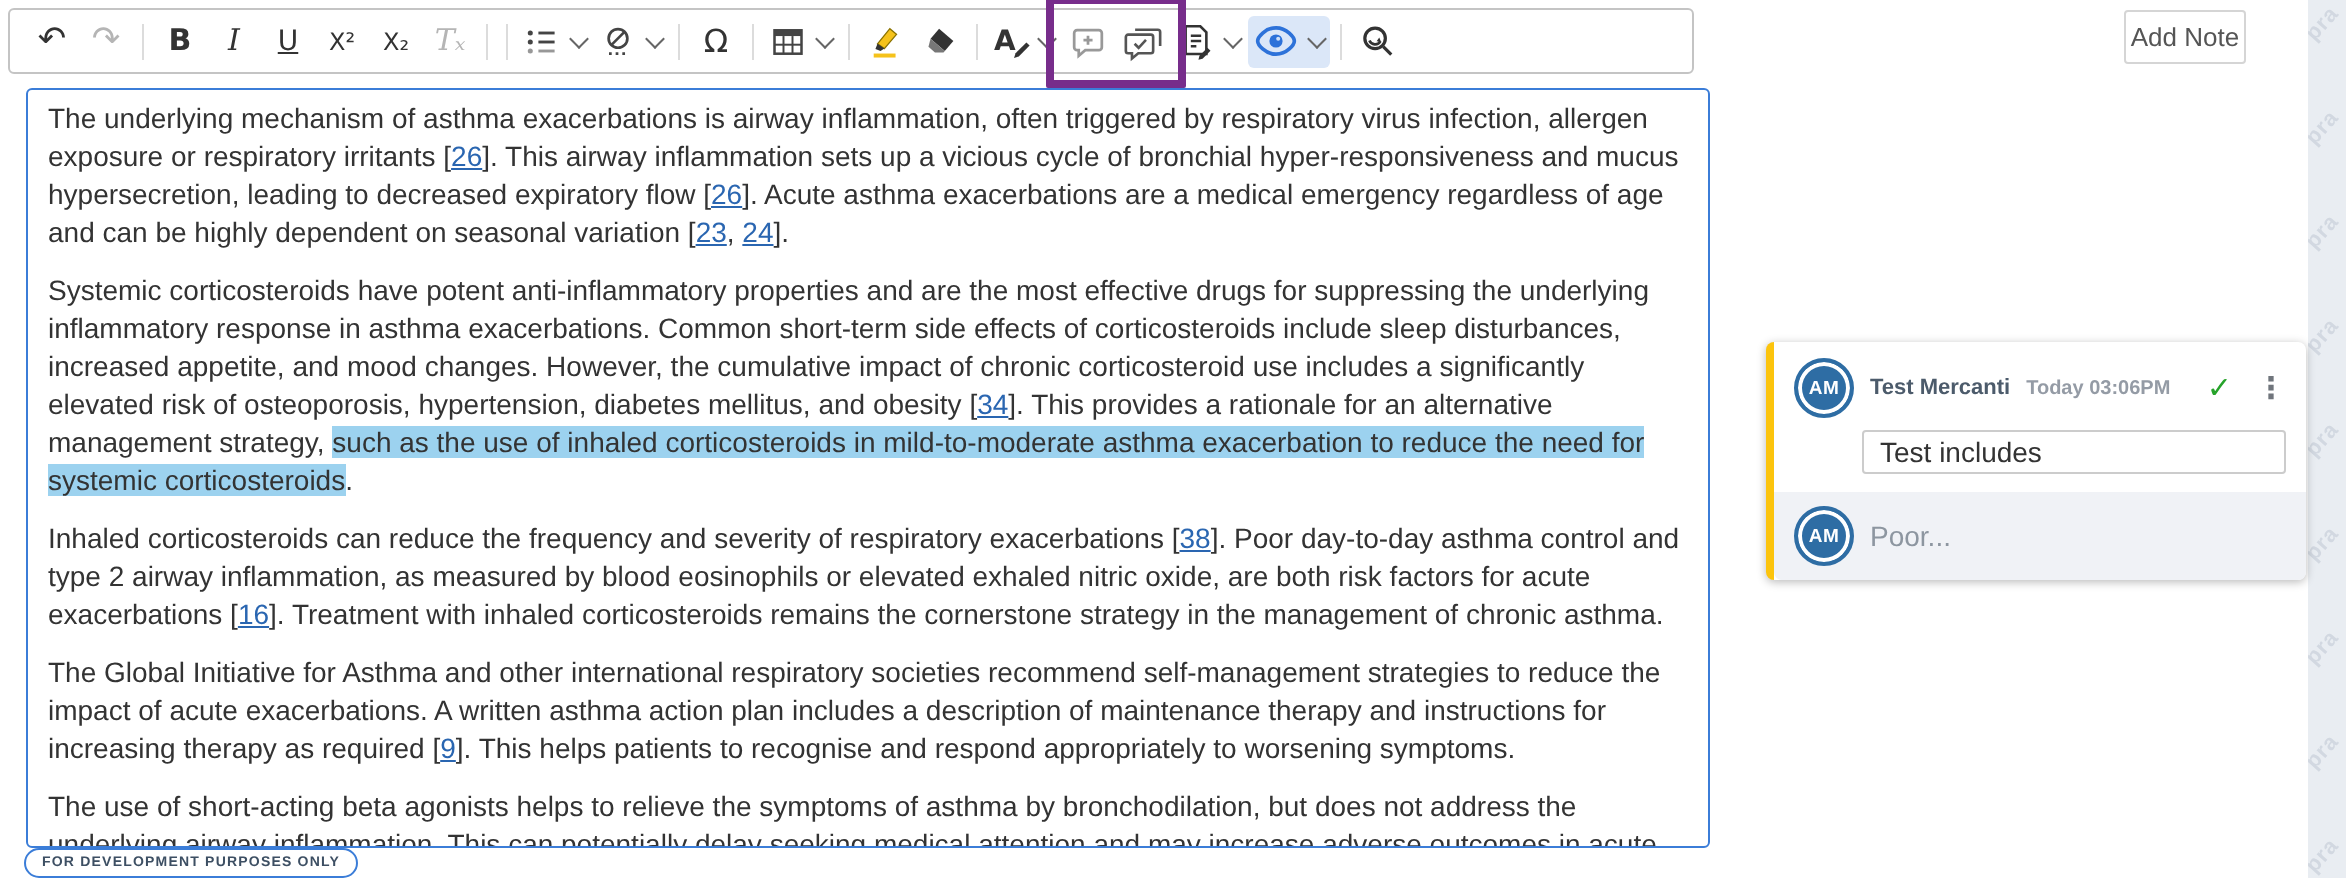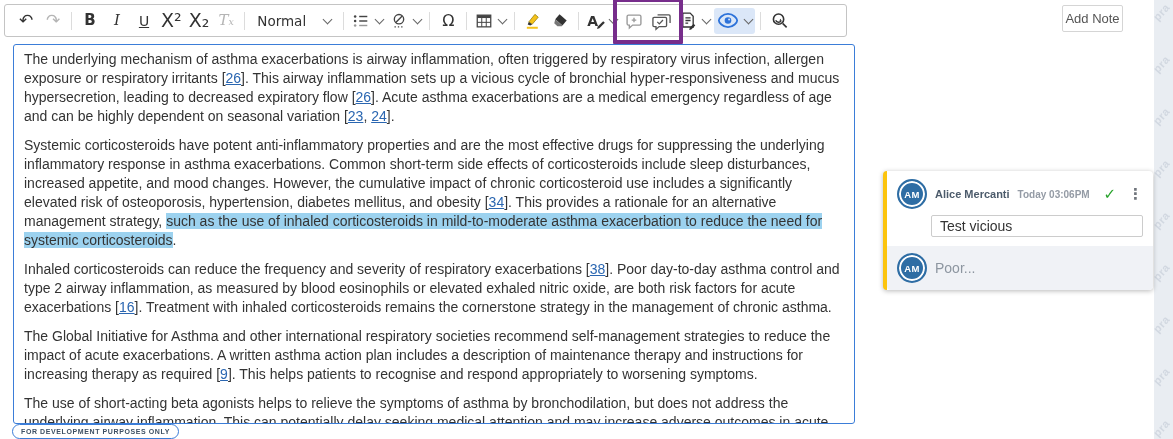--- a/index.html
+++ b/index.html
@@ -13,21 +13,21 @@
   .wm { position:absolute; left:-2px; transform:rotate(-48deg); font-size:11px; font-weight:700;
     color:#d2d8e1; letter-spacing:.5px; white-space:nowrap; }
 
   
   .toolbar { position:absolute; left:4px; top:4px; width:843px; height:33px;
     background:#fff; border:1px solid #c4c4c4; border-radius:3px;
     display:flex; align-items:center; padding:0 8px; gap:1px; overflow:visible; }
   .tbtn { display:flex; align-items:center; justify-content:center; min-width:26px; height:26px;
     padding:0 3px; background:transparent; border:none; cursor:pointer;
     font-family:"DejaVu Sans",sans-serif; color:#333; position:relative; }
-  .tbtn .glyph { font-size:19px; line-height:1; color:#333; }
+  .tbtn .glyph { font-size:12px; line-height:1; color:#333; }
   .tbtn.disabled .glyph { color:#b5b5b5; }
   .glyph.b { font-weight:800; font-size:15px; }
   .glyph.i { font-style:italic; font-family:"DejaVu Serif",serif; font-size:15px; }
   .glyph.u { text-decoration:underline; font-size:14px; }
   .glyph.arrow { font-size:17px; }
   .glyph.omega { font-size:16px; }
   .chev { width:7px; height:7px; border-right:1.6px solid #666; border-bottom:1.6px solid #666;
     transform:rotate(45deg); margin-left:6px; margin-top:-3px; flex:0 0 auto; }
   .sep { width:1px; height:18px; background:#dcdcdc; margin:0 4px; flex:0 0 auto; }
   .heading-dd { width:88px; justify-content:space-between; padding:0 7px; }
@@ -120,24 +120,20 @@
         <span class="glyph">X²</span>
       </button>
     <button class="tbtn">
         <span class="glyph">X₂</span>
       </button>
     <button class="tbtn disabled">
         <span class="glyph i">Tₓ</span>
       </button>
     <span class="sep"></span>
 
-    <button class="tbtn heading-dd">
-      <span class="label">Normal</span>
-      <span class="chev"></span>
-    </button>
     <span class="sep"></span>
 
     <button class="tbtn">
       <span>
         <svg width="18" height="18" viewBox="0 0 20 20">
             <circle cx="3.5" cy="5" r="1.4" fill="#444"></circle>
             <rect x="8" y="4.2" width="9" height="1.6" fill="#444"></rect>
             <circle cx="3.5" cy="10" r="1.4" fill="#444"></circle>
             <rect x="8" y="9.2" width="9" height="1.6" fill="#444"></rect>
             <rect x="8" y="14.2" width="9" height="1.6" fill="#444" opacity=".55"></rect>
@@ -271,27 +267,27 @@
         <p><span>The Global Initiative for Asthma and other international respiratory societies recommend self-management strategies to reduce the impact of acute exacerbations. A written asthma action plan includes a description of maintenance therapy and instructions for increasing therapy as required [</span><a class="cite">9</a><span>]. This helps patients to recognise and respond appropriately to worsening symptoms.</span></p>
         <p><span>The use of short-acting beta agonists helps to relieve the symptoms of asthma by bronchodilation, but does not address the underlying airway inflammation. This can potentially delay seeking medical attention and may increase adverse outcomes in acute asthma [</span></p>
       </div>
   </div>
 
   <div class="dev-badge">FOR DEVELOPMENT PURPOSES ONLY</div>
 
   <div class="comment-card">
     <div class="cc-header">
       <div class="avatar">AM</div>
-      <span class="cc-name">Alice Mercanti</span>
+      <span class="cc-name">Test Mercanti</span>
       <span class="cc-time">Today 03:06PM</span>
       <span class="cc-actions">
         <button class="cc-check"><span>✓</span></button>
         <button class="cc-kebab"><span>⋮</span></button>
       </span>
     </div>
-    <div class="cc-body">Test vicious</div>
+    <div class="cc-body">Test includes</div>
     <div class="cc-reply">
       <div class="avatar">AM</div>
       <span class="cc-reply-text">Poor...</span>
     </div>
   </div>
 
 </div>
 
 </body></html>

